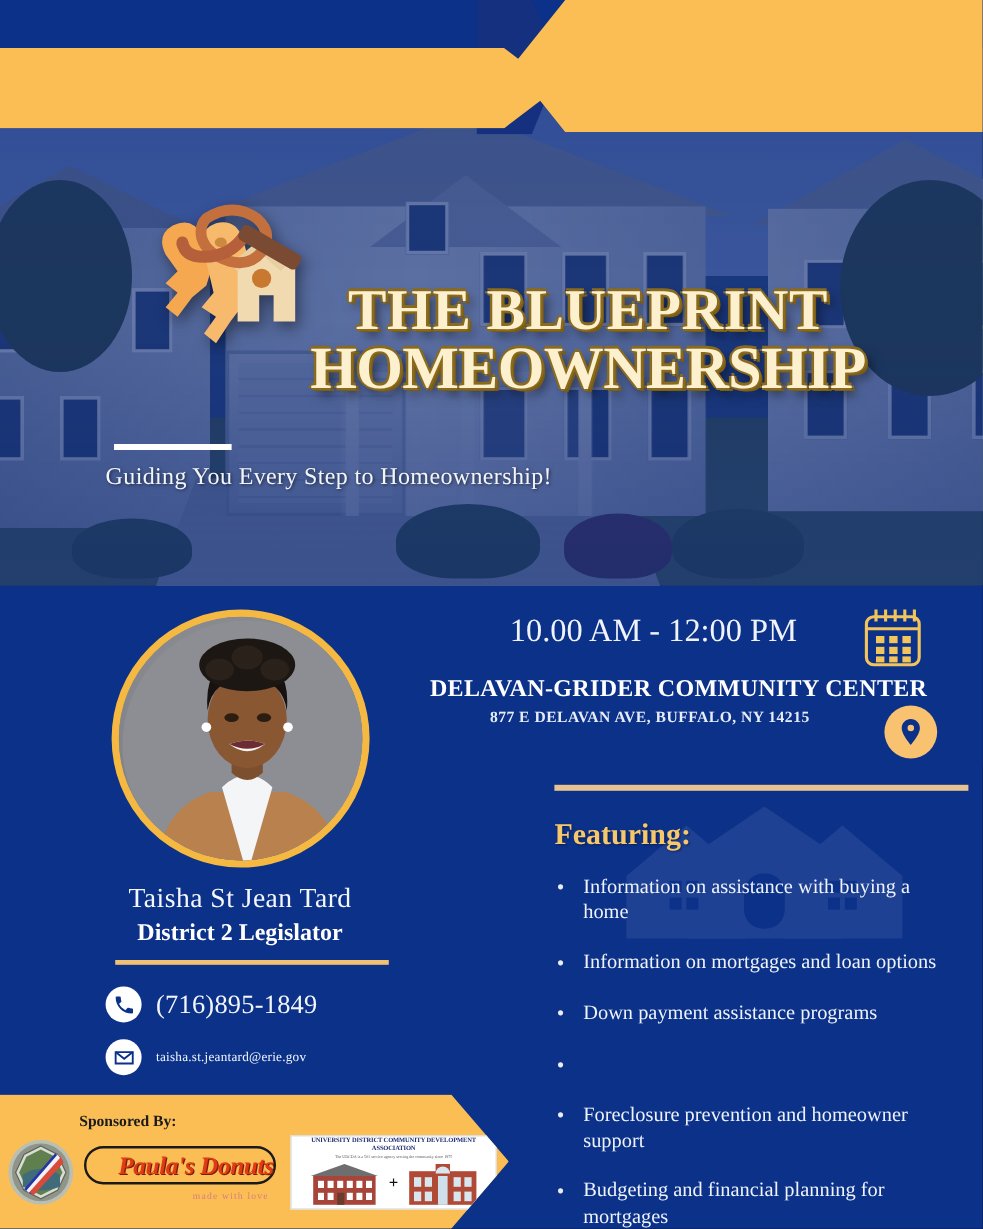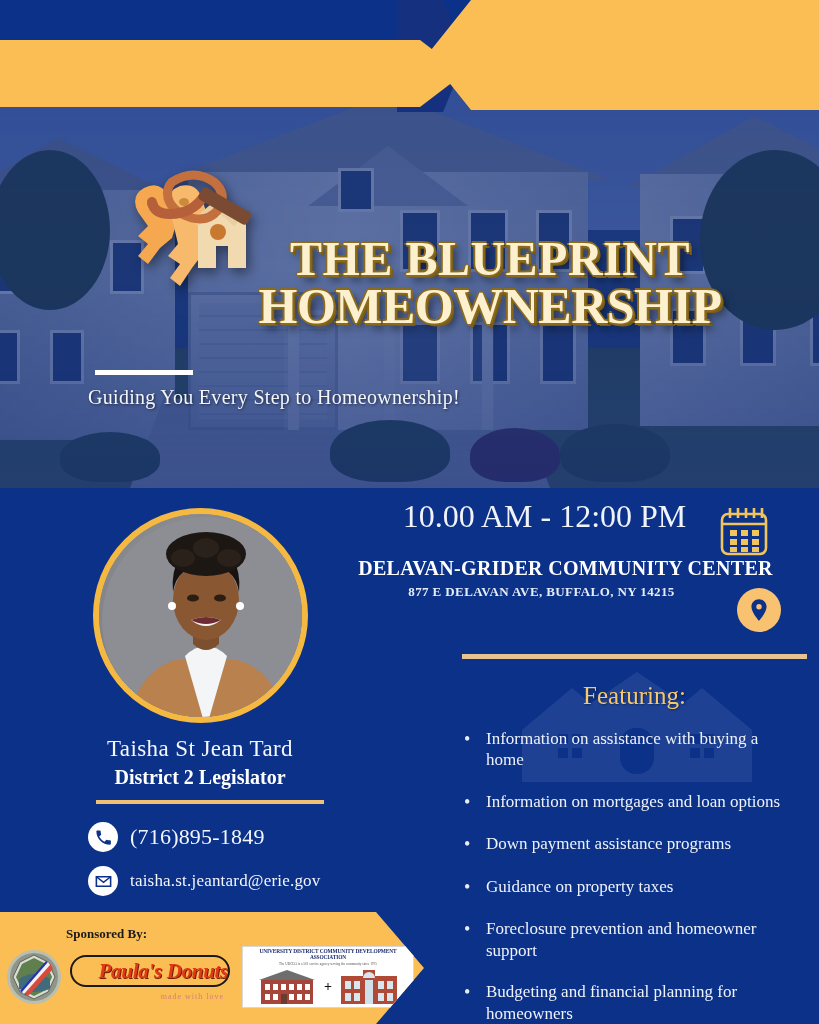--- a/index.html
+++ b/index.html
@@ -111,36 +111,36 @@
     color:#F4F7FB; font-size:23px; letter-spacing:.4px; }
   .speaker-title { position:absolute; left:0; top:278px; width:400px; text-align:center;
     color:#FFFFFF; font-size:20px; font-weight:bold; }
   .rule-gold-left { position:absolute; left:96px; top:312px; width:228px; height:4px; background:#F0C074; }
 
   .contact { position:absolute; left:88px; top:334px; width:330px; }
   .crow { display:flex; align-items:center; margin-bottom:14px; }
   .cicon { width:30px; height:30px; border-radius:50%; background:#fff; flex:0 0 30px;
     display:flex; align-items:center; justify-content:center; margin-right:12px; }
   .ctext { color:#F3F6FB; font-size:22px; letter-spacing:.2px; }
-  .ctext.small { font-size:17px; }
+  .ctext.small { font-size:11px; }
 
   
   .right-col { position:absolute; left:312px; top:8px; width:507px; }
   .date { text-align:center; color:#F7FAFE; font-size:30px; letter-spacing:.6px; padding-right:60px; }
-  .time { text-align:center; color:#F0F4FA; font-size:32px; padding-right:42px; margin-top:2px; }
+  .time { text-align:center; color:#F0F4FA; font-size:27px; padding-right:42px; margin-top:14px; }
   .cal-icon { position:absolute; right:48px; top:8px; width:54px; height:54px; }
   .venue { text-align:center; color:#FFFFFF; font-size:20px; font-weight:bold; letter-spacing:.3px; margin-top:22px; }
   .addr { text-align:center; color:#E6EDF7; font-size:13px; font-weight:bold; letter-spacing:.4px; margin-top:4px; padding-right:48px; }
   .pin-icon { position:absolute; right:38px; top:92px; width:44px; height:44px; border-radius:50%; background:#F9C271;
     display:flex; align-items:center; justify-content:center; }
   .rule-gold-right { position:absolute; left:150px; top:158px; width:345px; height:5px; background:#E8C392; }
 
   .watermark { position:absolute; left:150px; top:176px; width:350px; height:120px; opacity:.13; }
-  .featuring { position:absolute; left:150px; top:186px; width:345px; text-align:center;
-    color:#F7C86B; font-size:25px; font-weight:normal;
+  .featuring { position:absolute; left:150px; top:186px; width:345px; text-align:left;
+    color:#F7C86B; font-size:25px; font-weight:bold;
     text-shadow:1px 1px 2px rgba(0,0,0,.4); }
 
   .bullets { position:absolute; left:152px; top:232px; width:330px; }
   .bullet { display:flex; margin-bottom:20px; }
   .bdot { color:#E8EDF6; font-size:18px; line-height:1.25; margin-right:12px; flex:0 0 10px; }
   .btext { color:#EEF2F9; font-size:17px; line-height:1.26; }
 
   
   .footer {
     position:absolute; left:0; top:912px; width:424px; height:112px; background:#FBBE55; z-index:9;
@@ -373,29 +373,28 @@
         <div class="bullet">
             <span class="bdot">•</span>
             <span class="btext">Information on mortgages and loan options</span>
           </div>
         <div class="bullet">
             <span class="bdot">•</span>
             <span class="btext">Down payment assistance programs</span>
           </div>
         <div class="bullet">
             <span class="bdot">•</span>
-            <span class="btext">Guidance on property taxes</span>
           </div>
         <div class="bullet">
             <span class="bdot">•</span>
             <span class="btext">Foreclosure prevention and homeowner support</span>
           </div>
         <div class="bullet">
             <span class="bdot">•</span>
-            <span class="btext">Budgeting and financial planning for homeowners</span>
+            <span class="btext">Budgeting and financial planning for mortgages</span>
           </div>
       </div>
     </div>
   </div>
 
   <div class="footer">
     <div class="sponsored">Sponsored By:</div>
     <div class="logos">
 
       <svg class="seal" viewBox="0 0 56 56">

